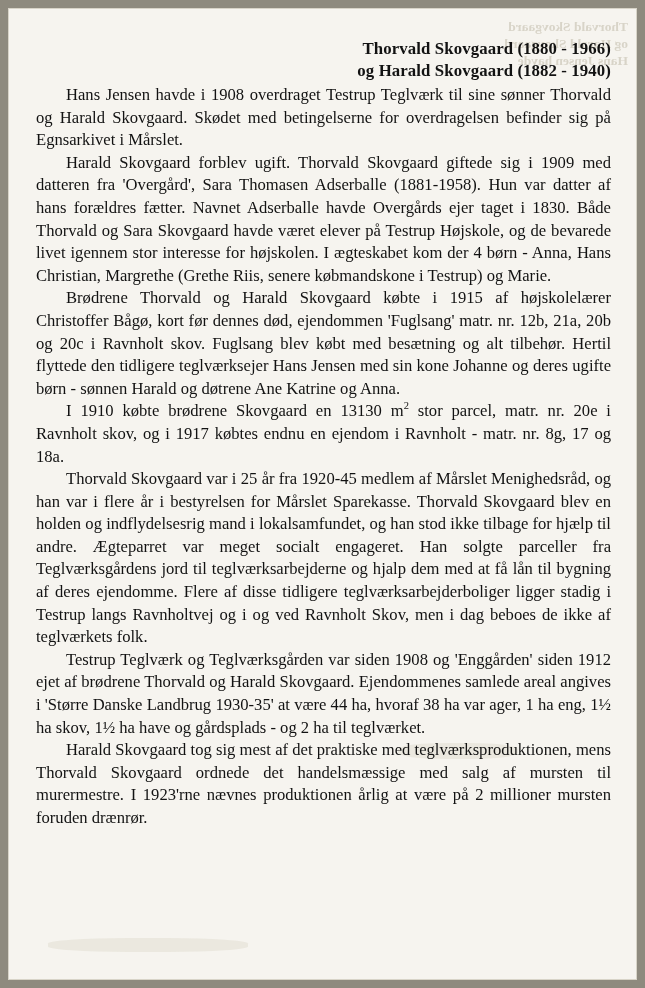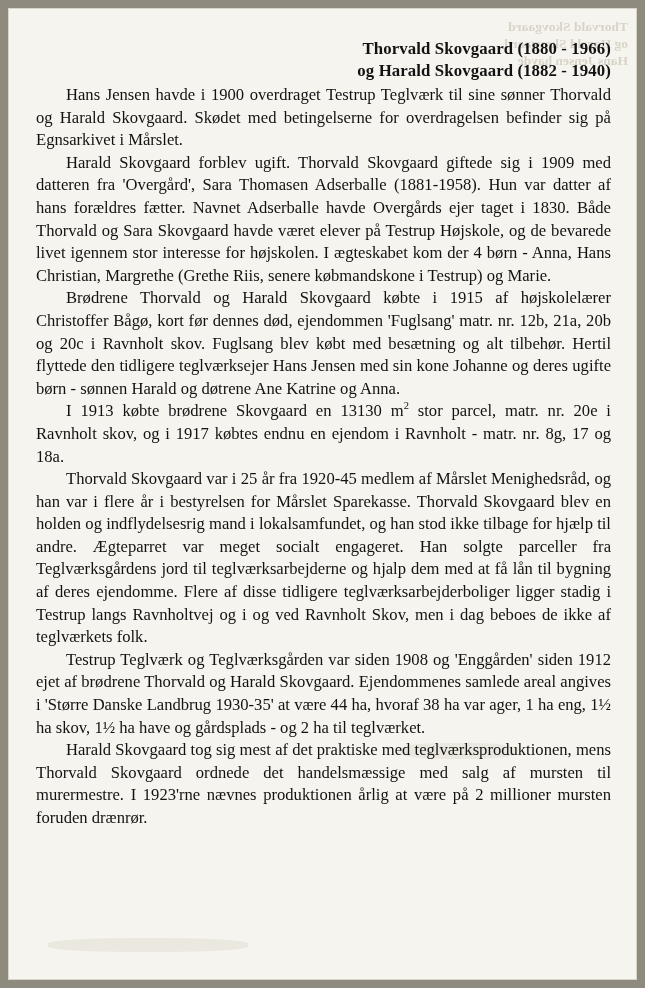--- a/index.html
+++ b/index.html
@@ -89,24 +89,24 @@
   <div class="smudge" style="left:390px;top:735px;width:120px;height:16px;"></div>
   <div class="smudge" style="left:40px;top:930px;width:200px;height:14px;"></div>
 
   <div class="content">
 
     <h1 class="doc-title">
       <span>Thorvald Skovgaard (1880 - 1966)</span>
       <span class="line2">og Harald Skovgaard (1882 - 1940)</span>
     </h1>
 
-    <p class="para">Hans Jensen havde i 1900 overdraget Testrup Teglværk til sine sønner Thorvald og Harald Skovgaard. Skødet med betingelserne for overdragelsen befinder sig på Egnsarkivet i Mårslet.</p>
+    <p class="para">Hans Jensen havde i 1908 overdraget Testrup Teglværk til sine sønner Thorvald og Harald Skovgaard. Skødet med betingelserne for overdragelsen befinder sig på Egnsarkivet i Mårslet.</p>
     <p class="para">Harald Skovgaard forblev ugift. Thorvald Skovgaard giftede sig i 1909 med datteren fra 'Overgård', Sara Thomasen Adserballe (1881-1958). Hun var datter af hans forældres fætter. Navnet Adserballe havde Overgårds ejer taget i 1830. Både Thorvald og Sara Skovgaard havde været elever på Testrup Højskole, og de bevarede livet igennem stor interesse for højskolen. I ægteskabet kom der 4 børn - Anna, Hans Christian, Margrethe (Grethe Riis, senere købmandskone i Testrup) og Marie.</p>
     <p class="para">Brødrene Thorvald og Harald Skovgaard købte i 1915 af højskolelærer Christoffer Bågø, kort før dennes død, ejendommen 'Fuglsang' matr. nr. 12b, 21a, 20b og 20c i Ravnholt skov. Fuglsang blev købt med besætning og alt tilbehør. Hertil flyttede den tidligere teglværksejer Hans Jensen med sin kone Johanne og deres ugifte børn - sønnen Harald og døtrene Ane Katrine og Anna.</p>
 
-    <p class="para"><span>I 1913 købte brødrene Skovgaard en 13130 m</span><sup class="sup">2</sup><span> stor parcel, matr. nr. 20e i Ravnholt skov, og i 1917 købtes endnu en ejendom i Ravnholt - matr. nr. 8g, 17 og 18a.</span></p>
+    <p class="para"><span>I 1910 købte brødrene Skovgaard en 13130 m</span><sup class="sup">2</sup><span> stor parcel, matr. nr. 20e i Ravnholt skov, og i 1917 købtes endnu en ejendom i Ravnholt - matr. nr. 8g, 17 og 18a.</span></p>
 
     <p class="para">Thorvald Skovgaard var i 25 år fra 1920-45 medlem af Mårslet Menighedsråd, og han var i flere år i bestyrelsen for Mårslet Sparekasse. Thorvald Skovgaard blev en holden og indflydelsesrig mand i lokalsamfundet, og han stod ikke tilbage for hjælp til andre. Ægteparret var meget socialt engageret. Han solgte parceller fra Teglværksgårdens jord til teglværksarbejderne og hjalp dem med at få lån til bygning af deres ejendomme. Flere af disse tidligere teglværksarbejderboliger ligger stadig i Testrup langs Ravnholtvej og i og ved Ravnholt Skov, men i dag beboes de ikke af teglværkets folk.</p>
     <p class="para">Testrup Teglværk og Teglværksgården var siden 1908 og 'Enggården' siden 1912 ejet af brødrene Thorvald og Harald Skovgaard. Ejendommenes samlede areal angives i 'Større Danske Landbrug 1930-35' at være 44 ha, hvoraf 38 ha var ager, 1 ha eng, 1½ ha skov, 1½ ha have og gårdsplads - og 2 ha til teglværket.</p>
     <p class="para">Harald Skovgaard tog sig mest af det praktiske med teglværksproduktionen, mens Thorvald Skovgaard ordnede det handelsmæssige med salg af mursten til murermestre. I 1923'rne nævnes produktionen årlig at være på 2 millioner mursten foruden drænrør.</p>
 
   </div>
 </div>
 
 </body></html>

